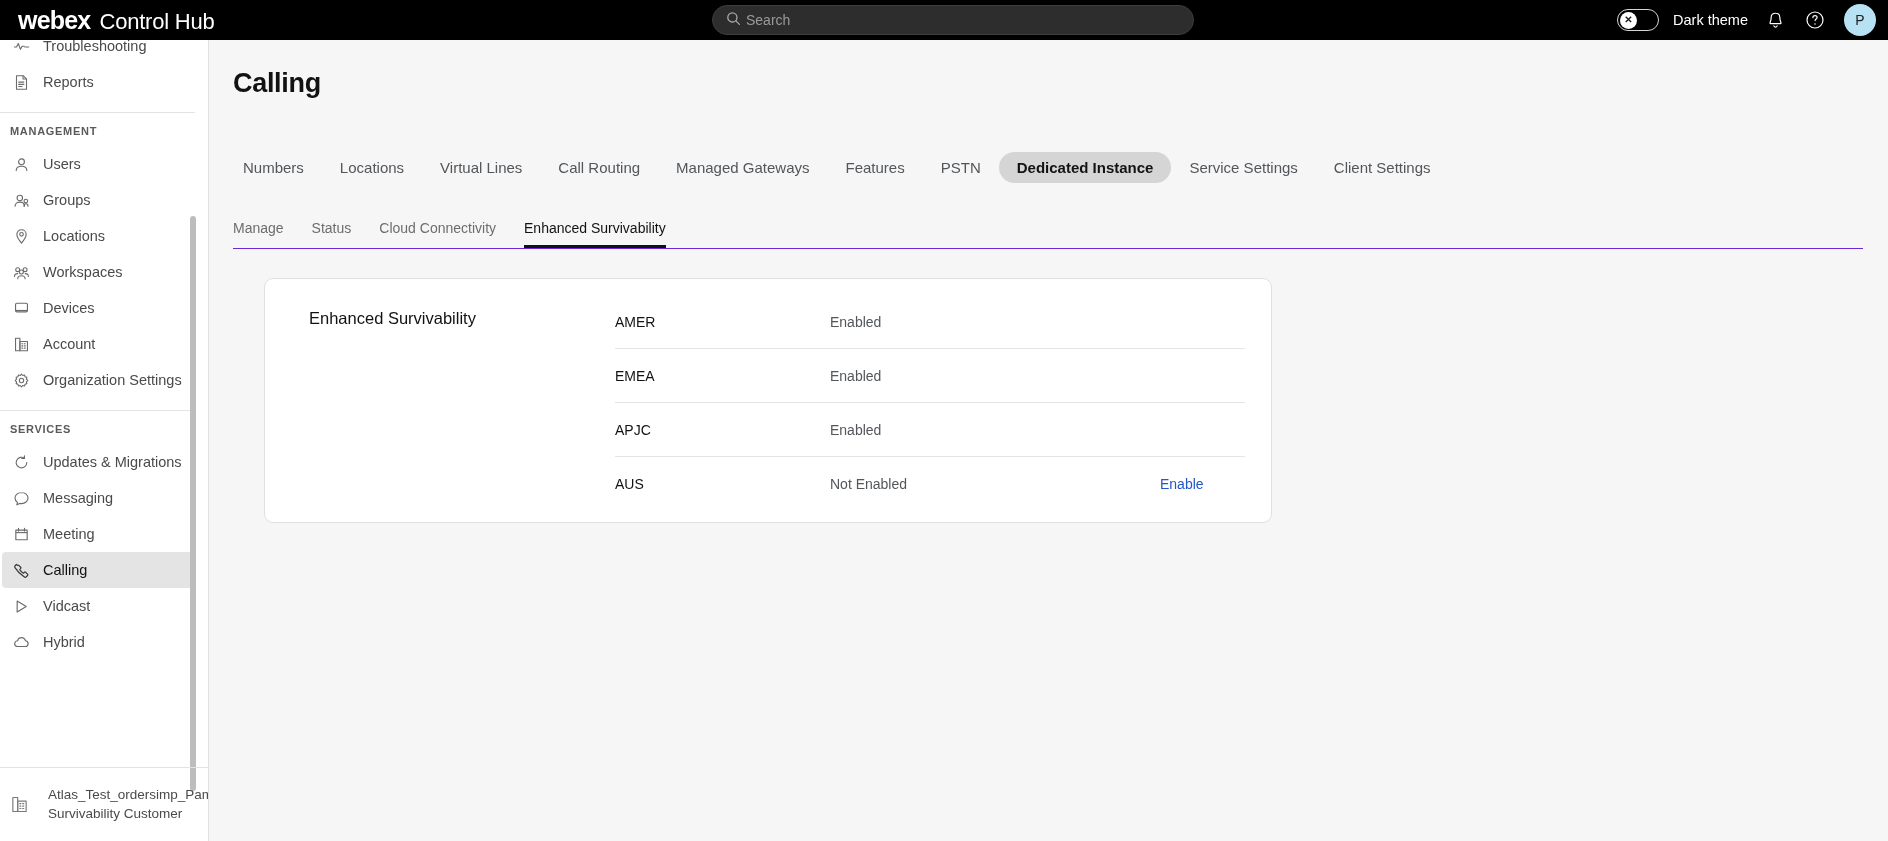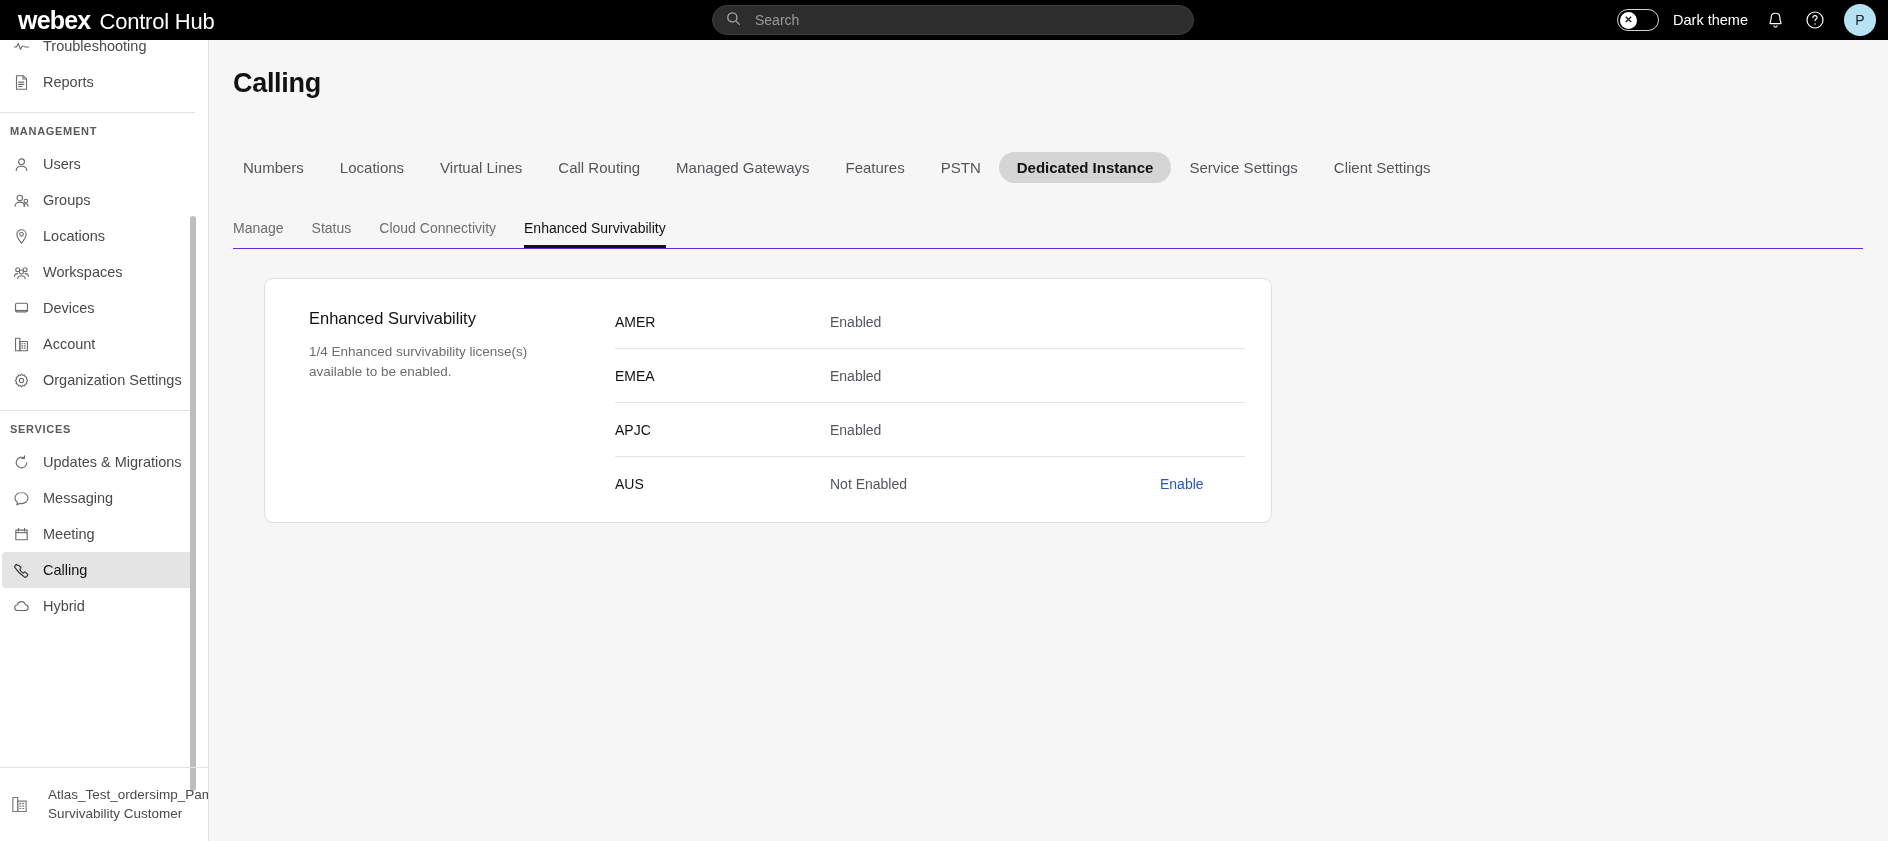--- a/index.html
+++ b/index.html
@@ -33,21 +33,21 @@
   .search-wrap {
     position: absolute; left: 712px; top: 5px;
     width: 482px; height: 30px;
   }
   .search-box {
     width: 100%; height: 100%;
     background: #2d2d2d;
     border: 1px solid #3d3d3d;
     border-radius: 15px;
     display: flex; align-items: center;
-    padding-left: 13px; gap: 14px;
+    padding-left: 13px; gap: 5px;
   }
   .search-box svg { flex: 0 0 auto; }
   .search-input {
     flex: 1; background: transparent; border: none; outline: none;
     color: #c9c9c9; font-size: 14px;
     font-family: "Liberation Sans", sans-serif;
   }
   .search-input::placeholder { color: #9a9a9a; }
 
   .topbar-right {
@@ -379,20 +379,28 @@
 
     <div class="nav-item active">
       <span class="ic">
         <svg width="17" height="17" viewBox="0 0 18 18" fill="none" stroke="#333333" stroke-width="1.25" stroke-linejoin="round">
           <path d="M3.6 2.6 2.2 4c-.5.5-.5 1.3-.1 1.9 2.5 3.9 6.1 7.5 10 10 .6.4 1.4.3 1.9-.2l1.4-1.4c.4-.4.4-1 0-1.4l-2-2c-.4-.4-1-.4-1.4 0l-1 1c-1.5-1.1-2.8-2.4-3.9-3.9l1-1c.4-.4.4-1 0-1.4l-2-2c-.4-.4-1.1-.4-1.5 0z"></path>
         </svg>
       </span>
       <span>Calling</span>
     </div>
 
+    <div class="nav-item">
+      <span class="ic">
+        <svg width="17" height="17" viewBox="0 0 18 18" fill="none" stroke="#6b6b6b" stroke-width="1.2" stroke-linejoin="round">
+          <path d="M4.4 3.2 14 9l-9.6 5.8z"></path>
+        </svg>
+      </span>
+      <span>Vidcast</span>
+    </div>
 
     <div class="nav-item">
       <span class="ic">
         <svg width="17" height="17" viewBox="0 0 18 18" fill="none" stroke="#6b6b6b" stroke-width="1.2" stroke-linejoin="round">
           <path d="M5 13.2c-1.8 0-3.2-1.3-3.2-3s1.4-3 3.1-3c.3-2 2-3.4 4.1-3.4 2 0 3.7 1.4 4.1 3.3 1.6.1 2.9 1.4 2.9 3.1 0 1.7-1.4 3-3.2 3z"></path>
         </svg>
       </span>
       <span>Hybrid</span>
     </div>
   </div>
@@ -434,21 +442,20 @@
   <div class="subtabs">
     <span class="subtab">Manage</span>
     <span class="subtab">Status</span>
     <span class="subtab">Cloud Connectivity</span>
     <span class="subtab active">Enhanced Survivability</span>
   </div>
 
   <div class="card">
     <div class="card-left">
       <div class="card-title">Enhanced Survivability</div>
-      <div class="card-sub">1/4 Enhanced survivability license(s) available to be enabled.</div>
     </div>
 
     <div class="table">
       <div class="row">
         <span class="cell-region">AMER</span>
         <span class="cell-status">Enabled</span>
         <span class="cell-action"></span>
       </div>
       <div class="row">
         <span class="cell-region">EMEA</span>

